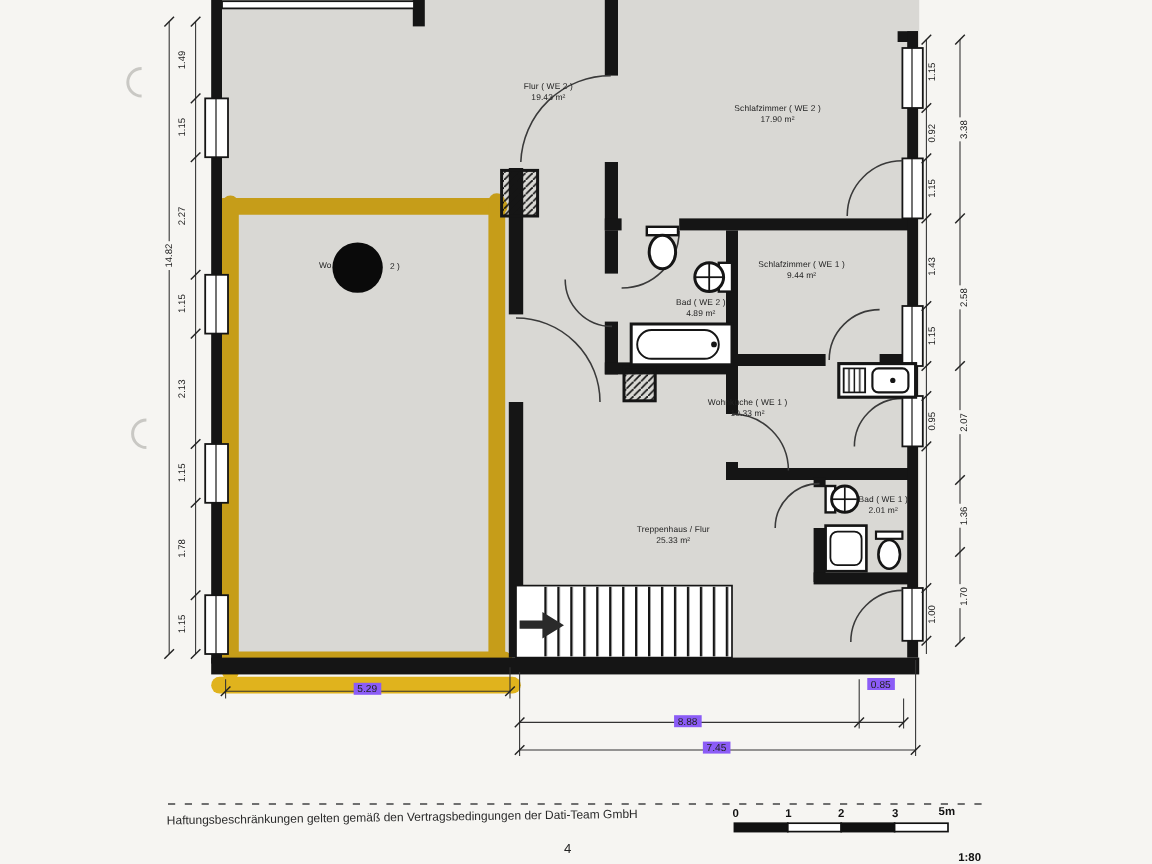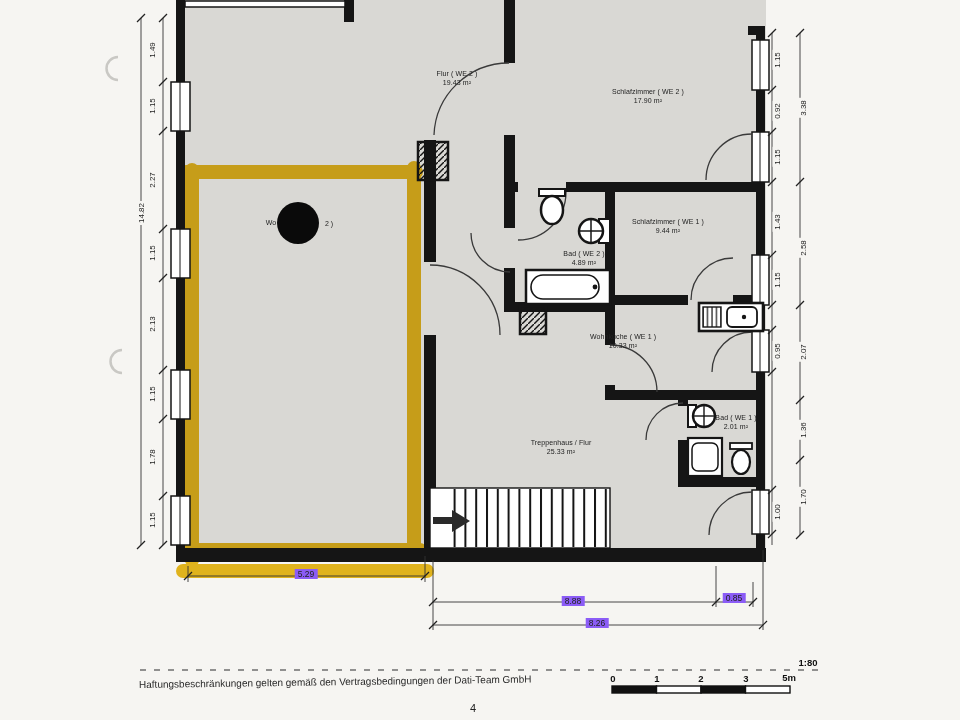--- a/index.html
+++ b/index.html
@@ -288,26 +288,26 @@
 <span class="vdim" style="left:777px;top:512px">1.00</span>
 
 <span class="vdim" style="left:803px;top:108px">3.38</span>
 <span class="vdim" style="left:803px;top:248px">2.58</span>
 <span class="vdim" style="left:803px;top:352px">2.07</span>
 <span class="vdim" style="left:803px;top:430px">1.36</span>
 <span class="vdim" style="left:803px;top:497px">1.70</span>
 
 <span class="hdim" style="left:306px;top:574px">5.29</span>
 <span class="hdim" style="left:573px;top:601px">8.88</span>
-<span class="hdim" style="left:734px;top:598px">0.85</span>
-<span class="hdim" style="left:597px;top:623px">8.26</span>
+<span class="hdim" style="left:734px;top:570px">0.85</span>
+<span class="hdim" style="left:597px;top:623px">7.45</span>
 
 <span class="sc" style="left:613px;top:678px">0</span>
 <span class="sc" style="left:657px;top:678px">1</span>
 <span class="sc" style="left:701px;top:678px">2</span>
 <span class="sc" style="left:746px;top:678px">3</span>
 <span class="sc" style="left:789px;top:677px">5m</span>
-<span class="sc" style="left:808px;top:662px;font-weight:700">1:80</span>
+<span class="sc" style="left:808px;top:715px;font-weight:700">1:80</span>
 
 <div class="footer">Haftungsbeschränkungen gelten gemäß den Vertragsbedingungen der Dati-Team GmbH</div>
 <div class="pagenum">4</div>
 
 </div>
 
 </body></html>

